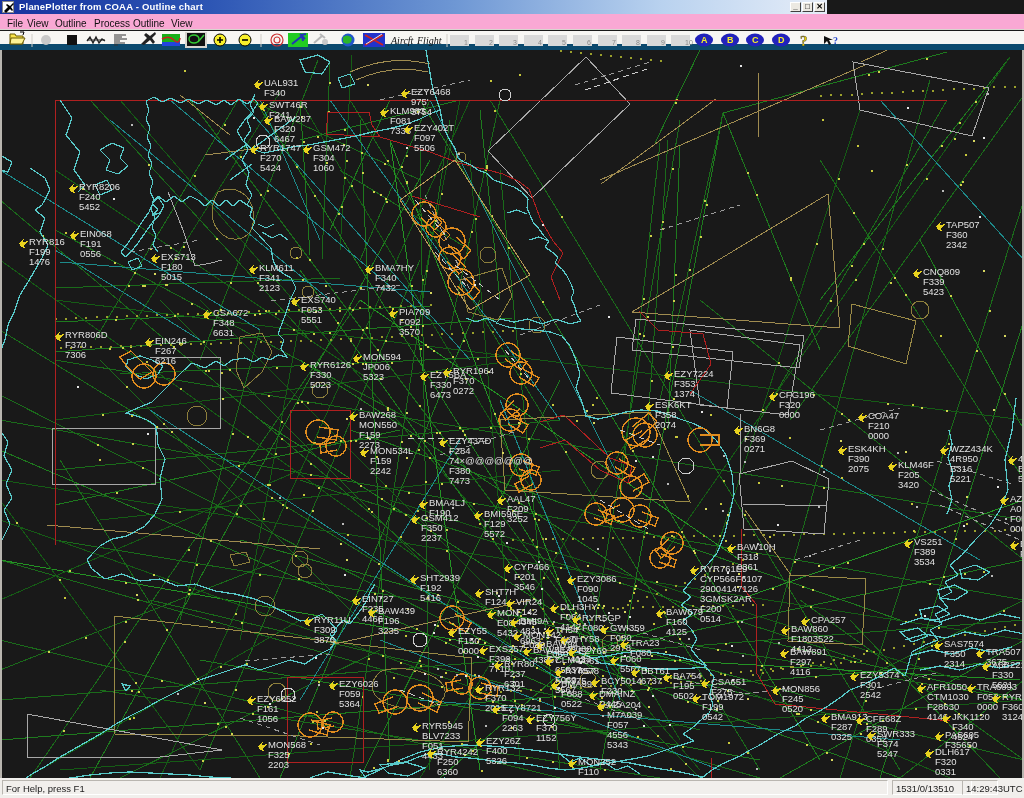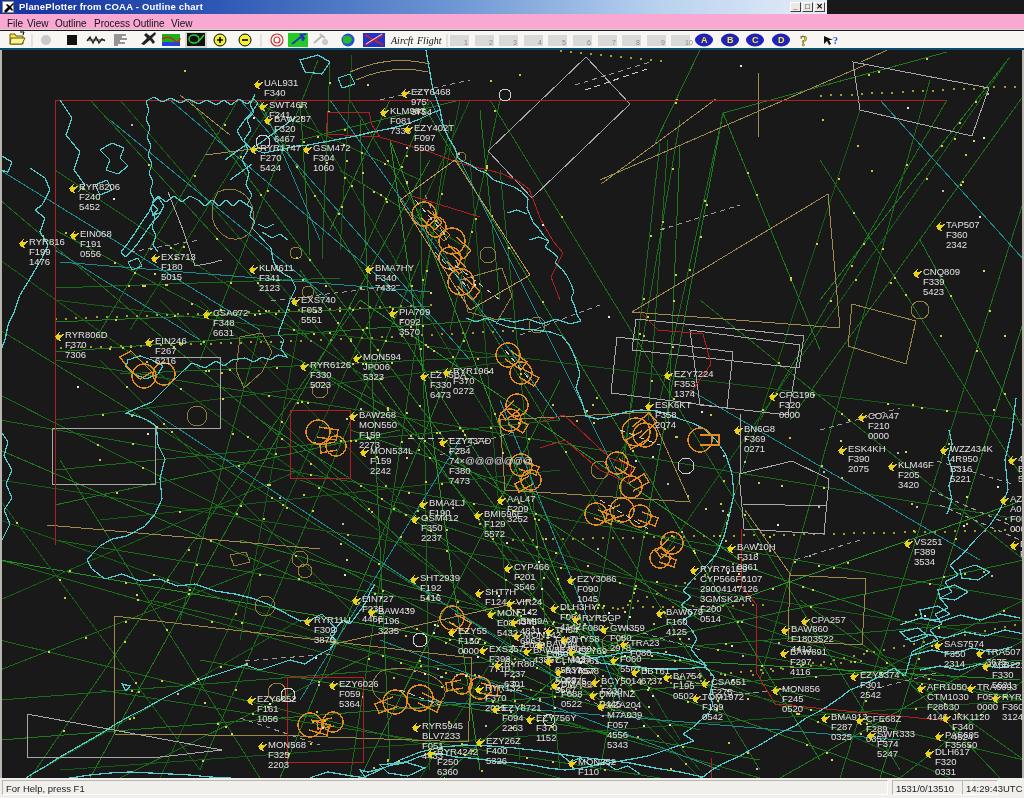--- a/index.html
+++ b/index.html
@@ -1,21 +1,21 @@
 <!DOCTYPE html>
 <html><head><meta charset="utf-8"><style>
 *{margin:0;padding:0;box-sizing:border-box}
 html,body{width:1024px;height:798px;overflow:hidden;background:#191919;font-family:"Liberation Sans",sans-serif}
 #titlebar{position:absolute;left:0;top:0;width:827px;height:14px;background:linear-gradient(90deg,#16329e 0%,#2c55b4 25%,#6e97d4 55%,#b9d2ef 80%,#e6edf8 100%);color:#fff;font-weight:bold;font-size:9.5px;line-height:14px}
 #titlebar .ic{position:absolute;left:2px;top:1px;width:12px;height:12px;background:#fff;border:1px solid #888}
 #titlebar .tt{position:absolute;left:19px;top:0px;white-space:nowrap;letter-spacing:0.2px}
 .winbtn{position:absolute;top:2px;width:11px;height:10px;background:#ece9e2;border:1px solid;border-color:#fff #404040 #404040 #fff;font-size:8px;line-height:8px;color:#000;text-align:center;font-weight:bold}
 #menubar{position:absolute;left:0;top:14px;width:1024px;height:16px;background:#f9a8d4;font-size:10px;color:#111;border-bottom:1px solid #d8d5cf}
 #menubar span{position:absolute;top:4px}
-#toolbar{position:absolute;left:0;top:31px;width:1024px;height:19px;background:#f7f6f3;border-bottom:2px solid #0c4a6e}
+#toolbar{position:absolute;left:0;top:31px;width:1024px;height:19px;background:#f7f6f3;border-bottom:6px solid #0c4a6e}
 #statusbar{position:absolute;left:0;top:778px;width:1024px;height:20px;background:#f1efec;font-size:9.5px;color:#222}
 #statusbar .p{position:absolute;top:2px;height:15px;border:1px solid;border-color:#b9b6b0 #fff #fff #b9b6b0;padding:1px 3px;line-height:13px}
 svg{position:absolute;left:0;top:0}
 text.lb{font-size:9.5px;fill:#e2e2e2;font-family:"Liberation Sans",sans-serif}
 </style></head><body>
 <svg width="1024" height="798" viewBox="0 0 1024 798">
 <clipPath id="mapclip">
       <rect x="2" y="50" width="1020" height="728"></rect>
     </clipPath>
 <g clip-path="url(#mapclip)" shape-rendering="crispEdges">

